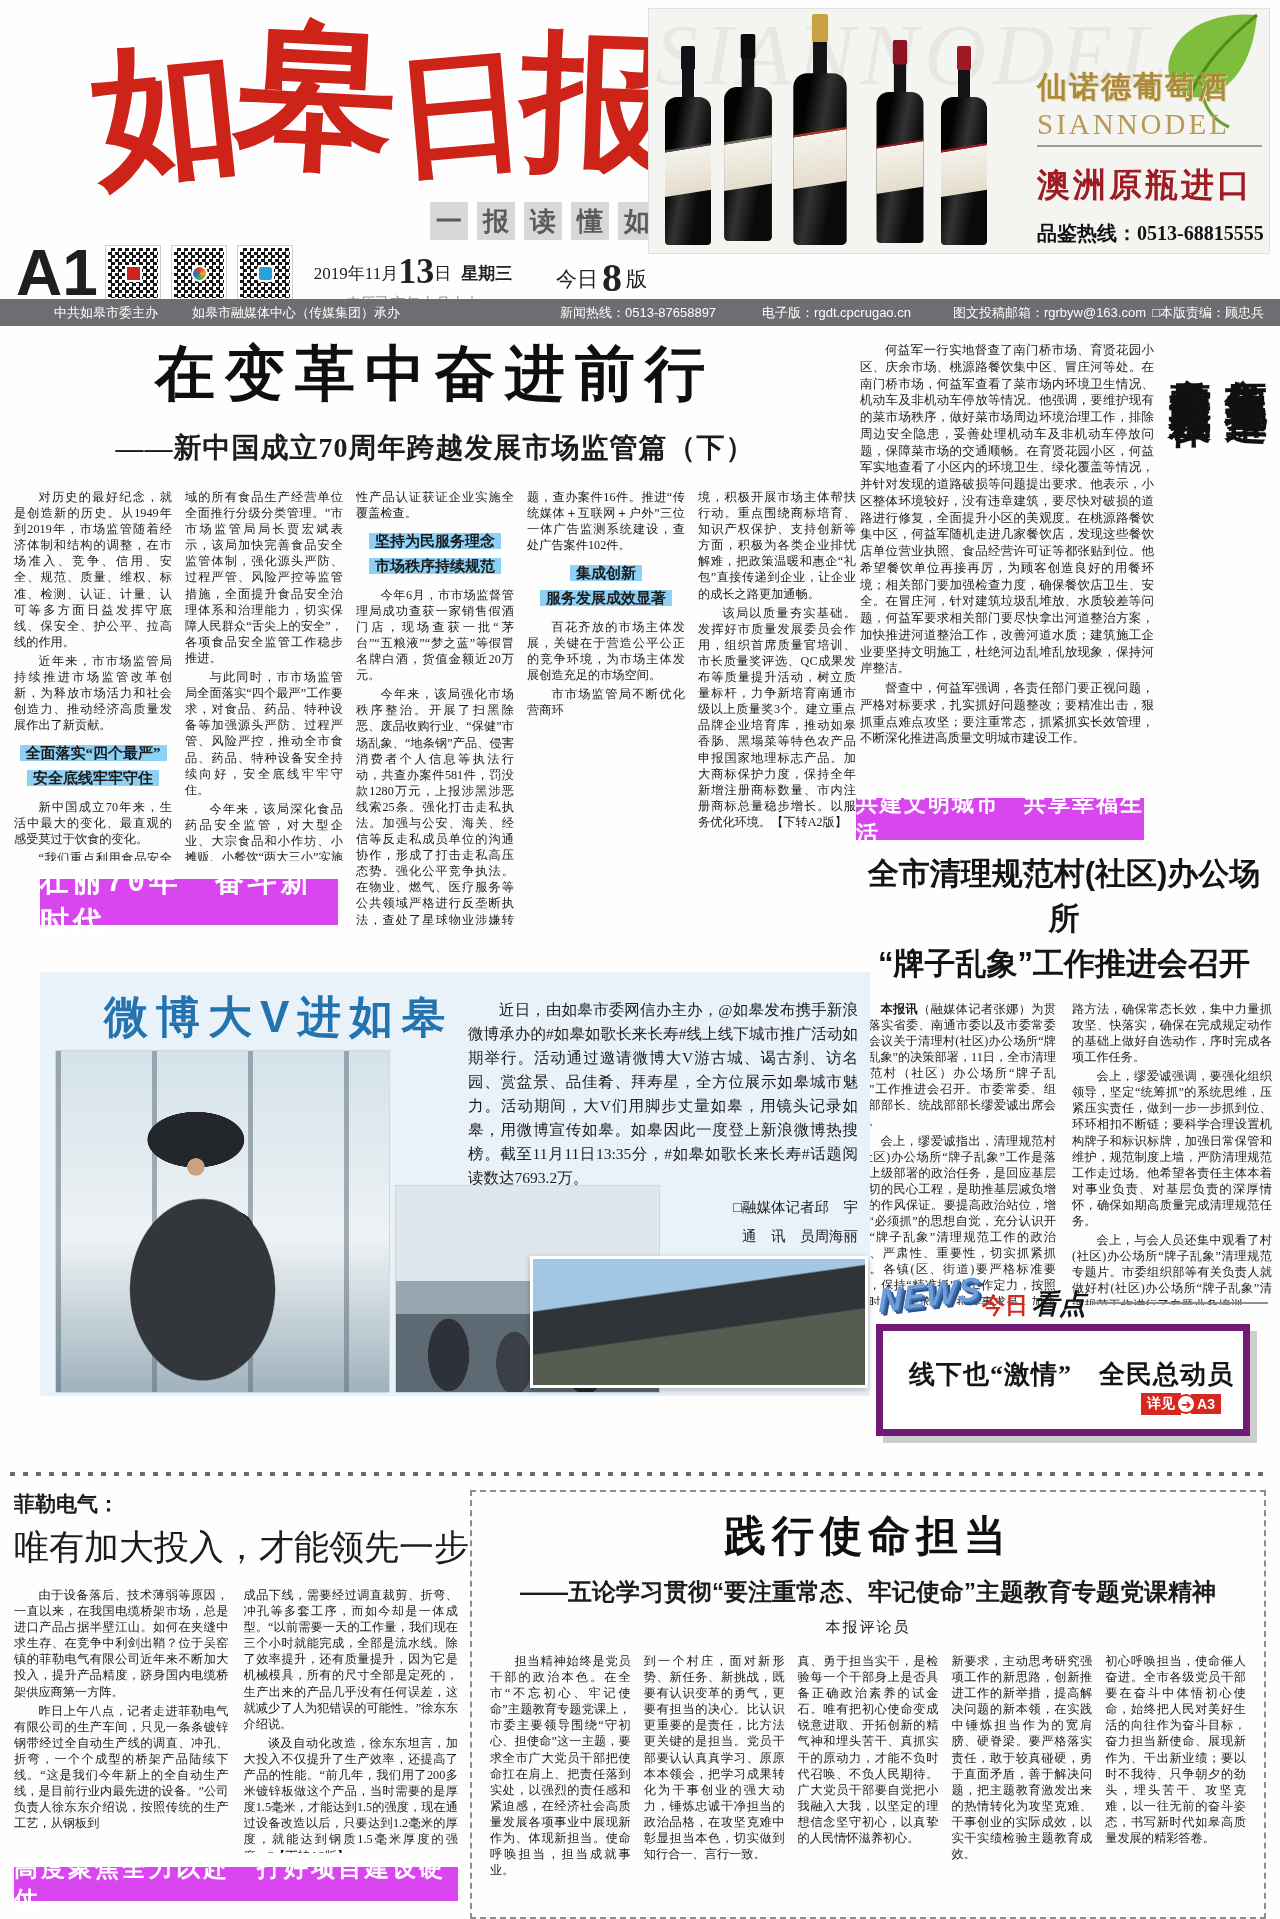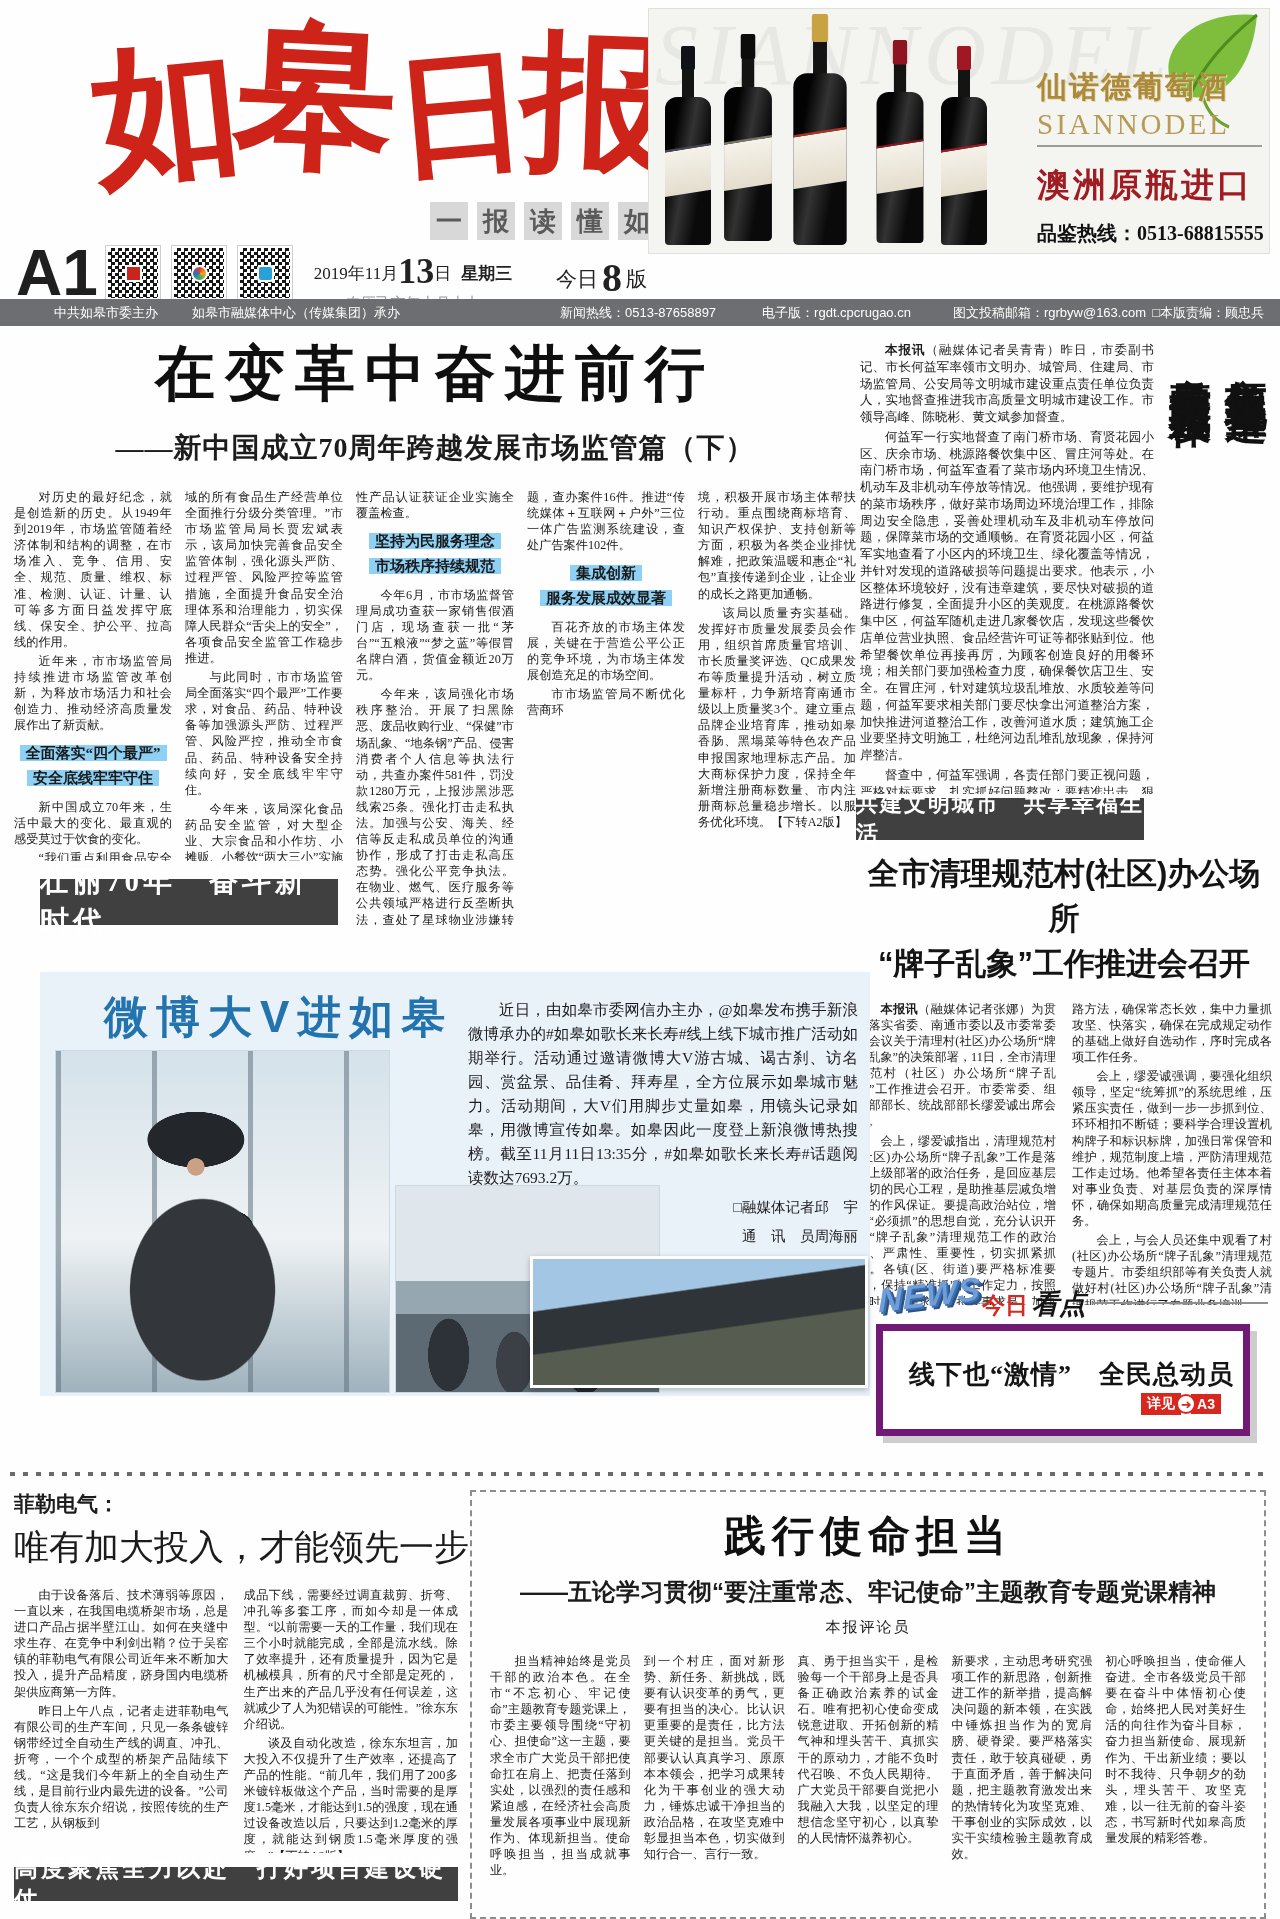--- a/index.html
+++ b/index.html
@@ -57,21 +57,21 @@
 
   
   .lead { position:absolute; left:14px; top:334px; width:842px; }
   .lead-h1 { text-align:center; font-size:60px; font-weight:900; letter-spacing:10px; color:#0f0f0f; }
   .lead-h2 { text-align:center; font-size:28px; font-weight:bold; letter-spacing:1px; margin-top:14px; }
   .lead-body { position:relative; margin-top:22px; height:436px; display:flex; gap:13px; }
   .lead-body .ncol { flex:1; height:100%; }
   .lead-body .ncol.short { height:372px;font-family:Liberation Serif, serif; }
   .bluehead { text-align:center; text-indent:0; font-weight:bold; font-size:15px; line-height:1.65; margin:8px 0; }
   .bluehead em { font-style:normal; background:#8ed1f4; padding:0 6px; box-decoration-break:clone; }
-  .banner { background:#404040; color:#fff; display:flex; align-items:center; justify-content:center; font-weight:bold; font-family:Liberation Serif, serif; }
+  .banner { background:#d946ef; color:#fff; display:flex; align-items:center; justify-content:center; font-weight:bold; font-family:Liberation Mono, monospace; }
   .banner70 { position:absolute; left:26px; bottom:0; width:298px; height:46px; font-size:29px; letter-spacing:4px; }
 
   
   .inspection { position:absolute; left:860px; top:342px; width:294px; height:452px; font-size:12.5px; line-height:1.34; overflow:hidden; }
   .banner-city { position:absolute; left:856px; top:798px; width:288px; height:42px; font-size:22px; letter-spacing:2px; }
   .vtitle { position:absolute; left:1156px; top:344px; width:118px; height:500px; writing-mode:vertical-rl; white-space:pre-line; font-family:"Liberation Sans","DejaVu Sans",sans-serif; font-weight:900; font-size:42px; line-height:1.33; letter-spacing:3px; color:#111; }
 
   
   .plaque { position:absolute; left:856px; top:852px; width:416px; }
   .plaque-h { text-align:center; font-size:31px; font-weight:900; line-height:1.45; font-family:"Liberation Sans","DejaVu Sans",sans-serif; color:#141414; }
@@ -266,21 +266,20 @@
       </div>
       <div class="ncol">
         <p class="p" style="text-indent:0">境，积极开展市场主体帮扶行动。重点围绕商标培育、知识产权保护、支持创新等方面，积极为各类企业排忧解难，把政策温暖和惠企“礼包”直接传递到企业，让企业的成长之路更加通畅。</p>
         <p class="p">该局以质量夯实基础。发挥好市质量发展委员会作用，组织首席质量官培训、市长质量奖评选、QC成果发布等质量提升活动，树立质量标杆，力争新培育南通市级以上质量奖3个。建立重点品牌企业培育库，推动如皋香肠、黑塌菜等特色农产品申报国家地理标志产品。加大商标保护力度，保持全年新增注册商标数量、市内注册商标总量稳步增长。以服务优化环境。【下转A2版】</p>
       </div>
       <div class="banner banner70">壮丽70年　奋斗新时代</div>
     </div>
   </section>
 
   <aside class="inspection">
-    <p class="p"><b class="lbl">本报讯</b><span>（融媒体记者吴青青）</span><span>昨日，市委副书记、市长何益军率领市文明办、城管局、住建局、市场监管局、公安局等文明城市建设重点责任单位负责人，实地督查推进我市高质量文明城市建设工作。市领导高峰、陈晓彬、黄文斌参加督查。</span></p>
     <p class="p">何益军一行实地督查了南门桥市场、育贤花园小区、庆余市场、桃源路餐饮集中区、冒庄河等处。在南门桥市场，何益军查看了菜市场内环境卫生情况、机动车及非机动车停放等情况。他强调，要维护现有的菜市场秩序，做好菜市场周边环境治理工作，排除周边安全隐患，妥善处理机动车及非机动车停放问题，保障菜市场的交通顺畅。在育贤花园小区，何益军实地查看了小区内的环境卫生、绿化覆盖等情况，并针对发现的道路破损等问题提出要求。他表示，小区整体环境较好，没有违章建筑，要尽快对破损的道路进行修复，全面提升小区的美观度。在桃源路餐饮集中区，何益军随机走进几家餐饮店，发现这些餐饮店单位营业执照、食品经营许可证等都张贴到位。他希望餐饮单位再接再厉，为顾客创造良好的用餐环境；相关部门要加强检查力度，确保餐饮店卫生、安全。在冒庄河，针对建筑垃圾乱堆放、水质较差等问题，何益军要求相关部门要尽快拿出河道整治方案，加快推进河道整治工作，改善河道水质；建筑施工企业要坚持文明施工，杜绝河边乱堆乱放现象，保持河岸整洁。</p>
     <p class="p">督查中，何益军强调，各责任部门要正视问题，严格对标要求，扎实抓好问题整改；要精准出击，狠抓重点难点攻坚；要注重常态，抓紧抓实长效管理，不断深化推进高质量文明城市建设工作。</p>
   </aside>
   <div class="vtitle">市领导实地督查推进
 高质量文明城市建设工作</div>
   <div class="banner banner-city">共建文明城市　共享幸福生活</div>
 
   <section class="plaque">
     <div class="plaque-h">
       <div>全市清理规范村(社区)办公场所</div>

